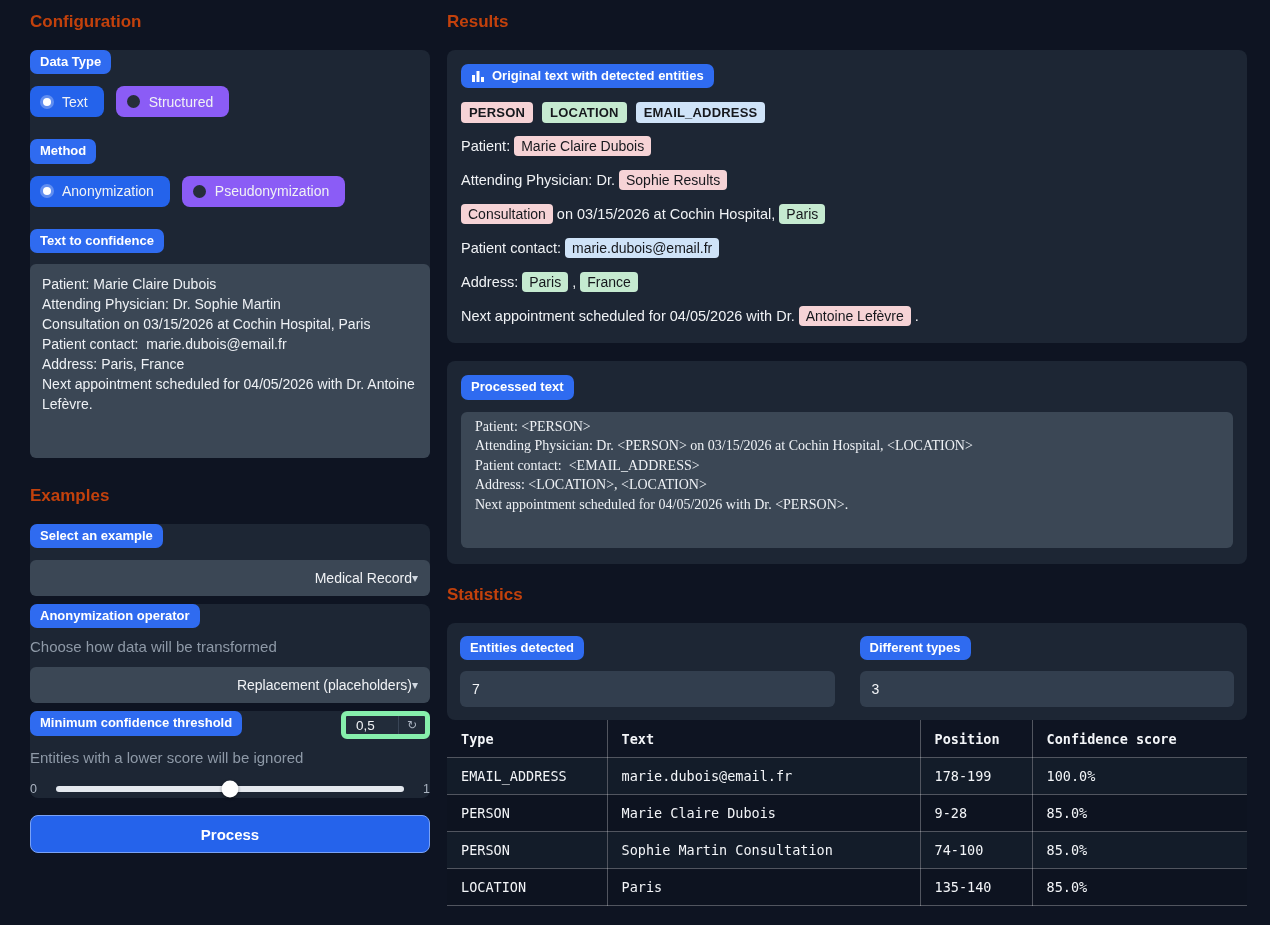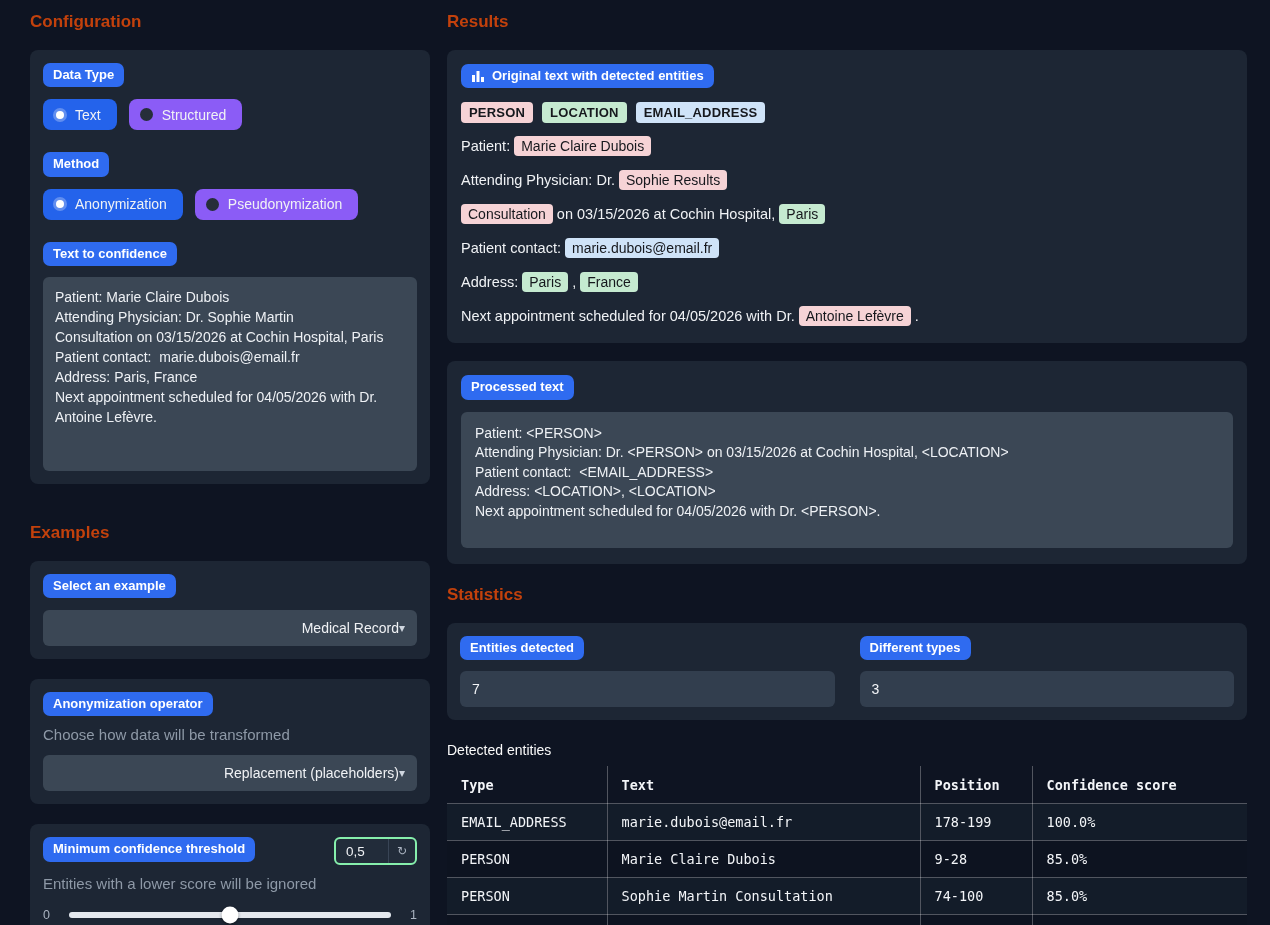--- a/index.html
+++ b/index.html
@@ -8,21 +8,21 @@
     background: #0e1422;
     font-family: "Liberation Sans", "DejaVu Sans", sans-serif;
     color: #f0f2f5;
   }
   .page { display: flex; padding: 8px 23px 0 30px; gap: 17px; }
   .left-col { width: 400px; flex: 0 0 400px; }
   .right-col { flex: 1; min-width: 0; }
 
   .h-title { font-size: 17px; font-weight: 700; color: #c2410c; margin: 4px 0 18px 0; }
 
-  .card { background: #1d2634; border-radius: 8px; padding: 13px; margin-bottom: 20px; }
+  .card { background: #1d2634; border-radius: 8px; margin-bottom: 8px; }
 
   .badge {
     display: inline-flex; align-items: center; gap: 7px;
     background: #2f6bf0; color: #ffffff; font-weight: 700; font-size: 13px;
     padding: 4px 10px; border-radius: 7px; line-height: 1.25;
   }
   .badge svg { display: block; }
 
   .pill-row { display: flex; gap: 12px; margin: 12px 0 22px 0; }
   .pill {
@@ -45,21 +45,21 @@
     margin-top: 12px; height: 36px; background: #3b4755; border-radius: 6px;
     display: flex; align-items: center; justify-content: flex-end;
     padding: 0 12px; font-size: 14px; color: #f0f2f5; cursor: pointer;
   }
   .caret { color: #cfd6df; font-size: 12px; }
 
   .caption { color: #8e99a7; font-size: 15px; margin-top: 10px; }
 
   .row-between { display: flex; align-items: flex-start; justify-content: space-between; }
   .numinput {
-    display: flex; align-items: center; background: #222c3a; border: 2px solid #86efac;
+    display: flex; align-items: center; background: #222c3a; border: 5px solid #86efac;
     border-radius: 6px; height: 28px; overflow: hidden;
   }
   .numval { padding: 0 10px; font-size: 13.5px; color: #f0f2f5; min-width: 52px; }
   .numreset {
     border-left: 1px solid #394556; height: 100%; display: flex; align-items: center;
     padding: 0 8px; color: #aab3c0; font-size: 12px; cursor: pointer;
   }
 
   .slider-row { display: flex; align-items: center; margin-top: 16px; padding-bottom: 2px; }
   .slider-minmax { color: #aab3c0; font-size: 12.5px; width: 14px; }
@@ -88,22 +88,22 @@
   }
   .hl { color: #16181d; padding: 2px 7px; border-radius: 4px; font-size: 14px; }
   .bg-person   { background: #f6d3d6; }
   .bg-location { background: #c5ead0; }
   .bg-email    { background: #cfe3f8; }
 
   .ent-line { margin-top: 12px; font-size: 14.5px; color: #f0f2f5; white-space: pre-wrap; line-height: 22px; }
 
   .processed-box {
     margin-top: 12px; background: #3b4755; border-radius: 6px;
-    padding: 12px 14px 22px 14px; font-size: 14px; line-height: 19.5px;
-    color: #eef1f5; white-space: pre-wrap; min-height: 136px;
+    padding: 5px 14px 22px 14px; font-size: 14px; line-height: 19.5px;
+    color: #eef1f5; white-space: pre-wrap; min-height: 136px; font-family: Liberation Serif, serif;
   }
 
   .stats-card { display: flex; gap: 25px; padding: 13px; margin-bottom: 0; }
   .stat { flex: 1; }
   .stat-val {
     margin-top: 11px; height: 36px; background: #323e4e; border-radius: 6px;
     display: flex; align-items: center; padding: 0 12px; font-size: 14px; color: #f3f5f8;
   }
 
   .table-title { font-size: 14px; color: #fafafa; margin: 22px 0 8px 0; }
@@ -157,21 +157,21 @@
 
       <span class="badge">Text to confidence</span>
       <textarea class="ta" spellcheck="false" style="">Patient: Marie Claire Dubois
 Attending Physician: Dr. Sophie Martin
 Consultation on 03/15/2026 at Cochin Hospital, Paris
 Patient contact:  marie.dubois@email.fr
 Address: Paris, France
 Next appointment scheduled for 04/05/2026 with Dr. Antoine Lefèvre.</textarea>
     </div>
 
-    <div class="h-title" style="margin-top:39px;">Examples</div>
+    <div class="h-title" style="margin-top:28px;">Examples</div>
 
     <div class="card">
       <span class="badge">Select an example</span>
       <div class="select">
         <span>Medical Record</span>
         <span class="caret">▾</span>
       </div>
     </div>
 
     <div class="card">
@@ -251,21 +251,20 @@
       <div class="stat">
         <span class="badge">Entities detected</span>
         <div class="stat-val">7</div>
       </div>
       <div class="stat">
         <span class="badge">Different types</span>
         <div class="stat-val">3</div>
       </div>
     </div>
 
-    <div class="table-title">Detected entities</div>
 
     <table class="entities">
       <colgroup>
         <col style="width:160px">
           <col style="width:313px">
           <col style="width:112px">
           <col style="width:215px">
       </colgroup>
       <thead>
         <tr>

